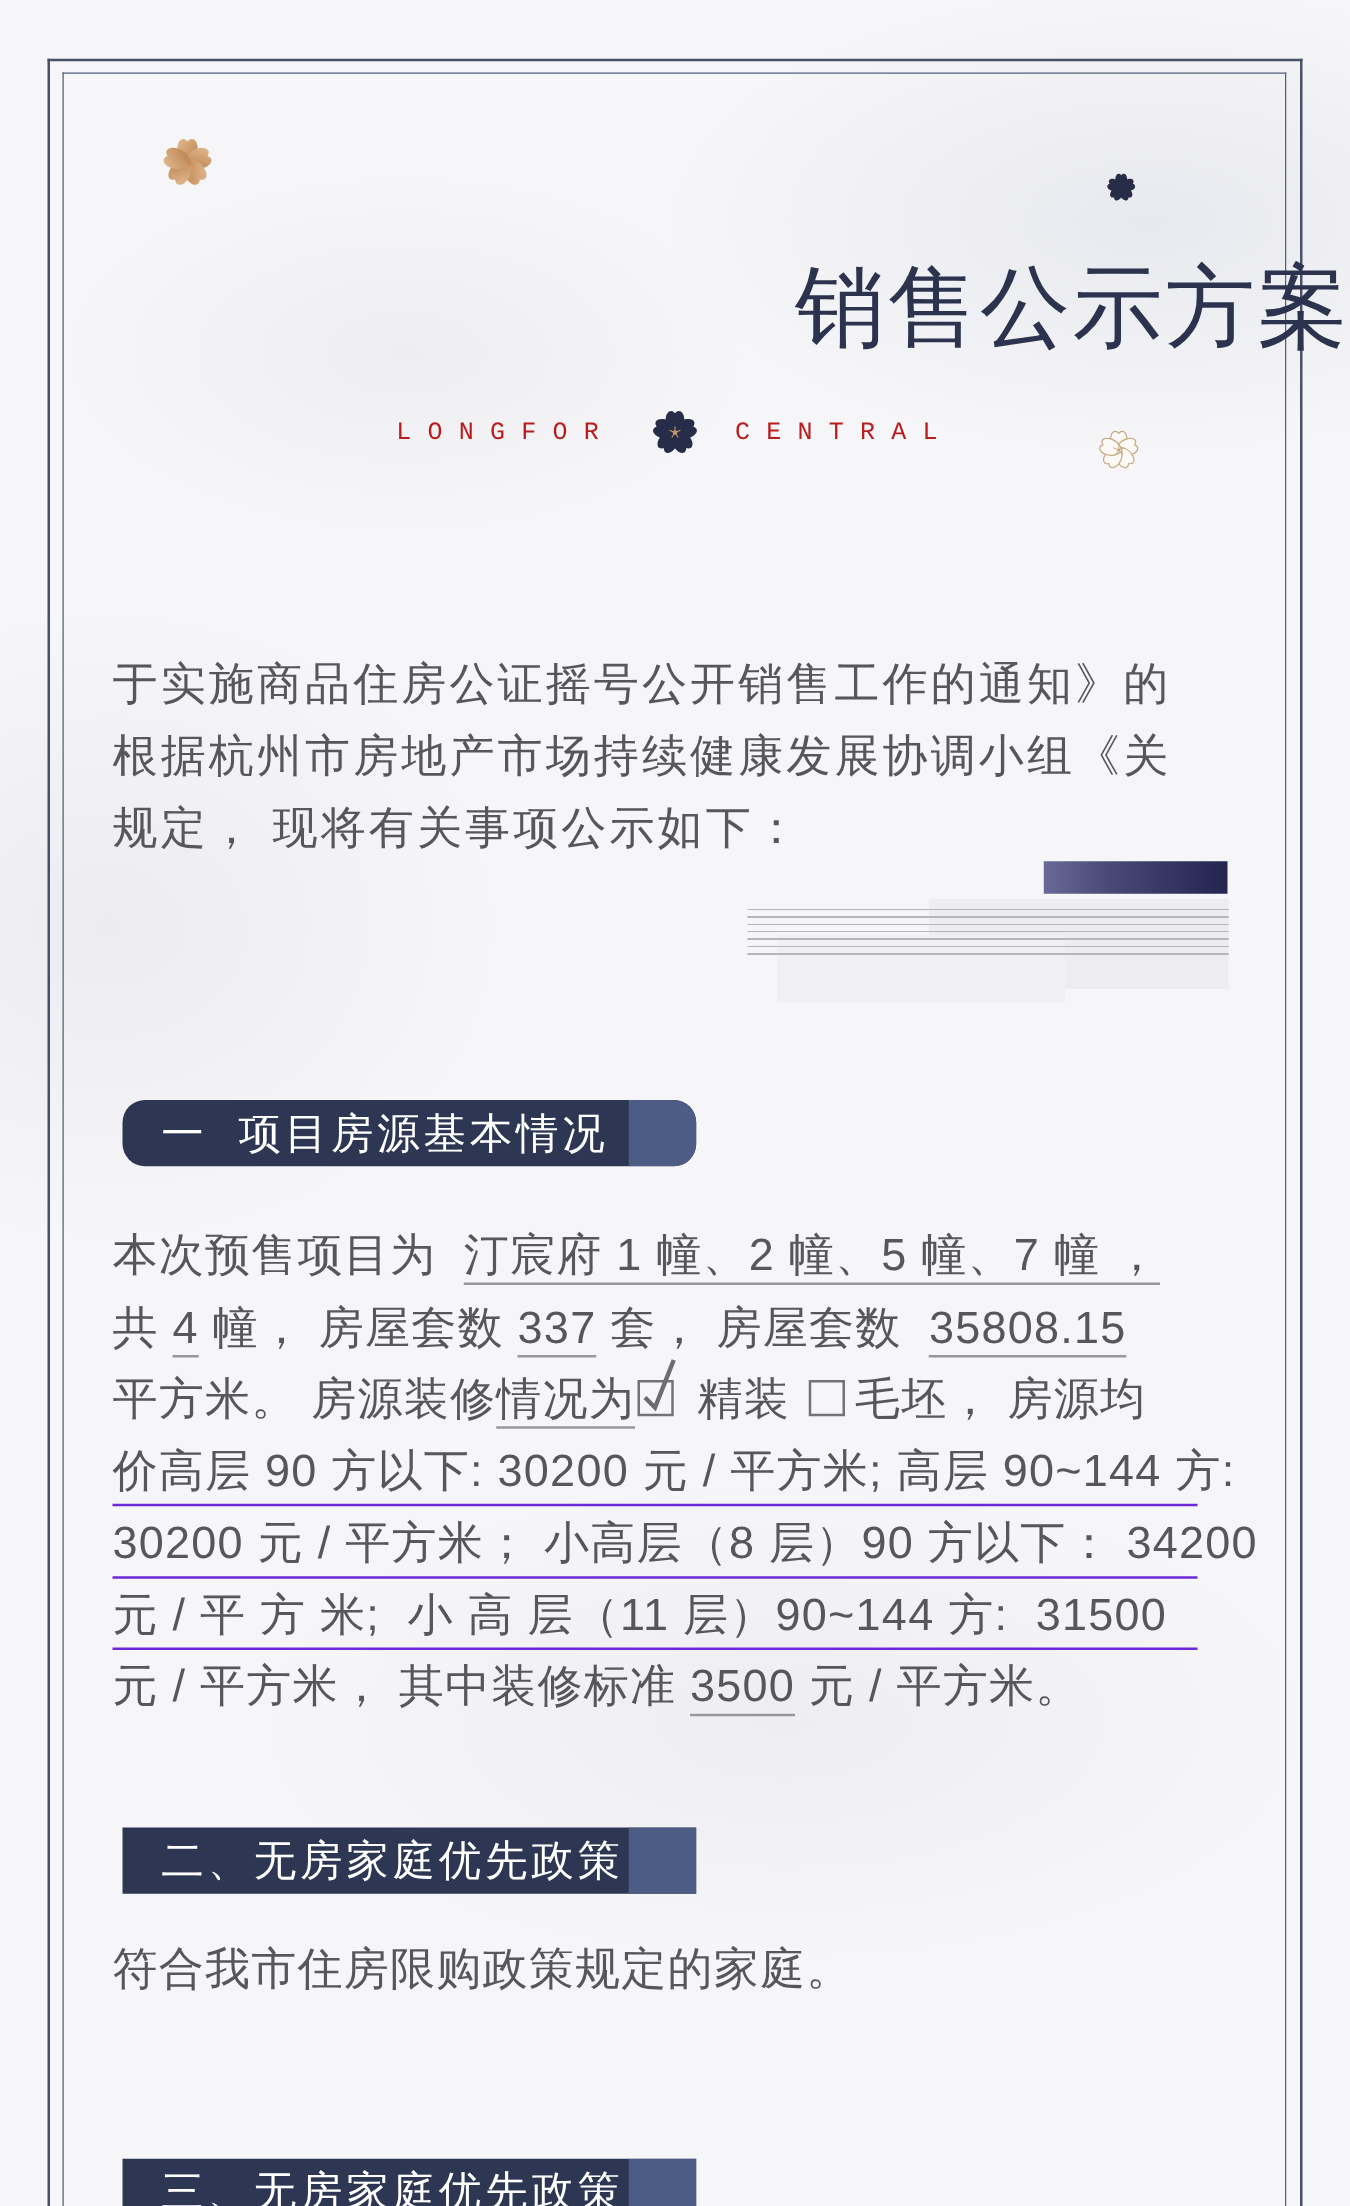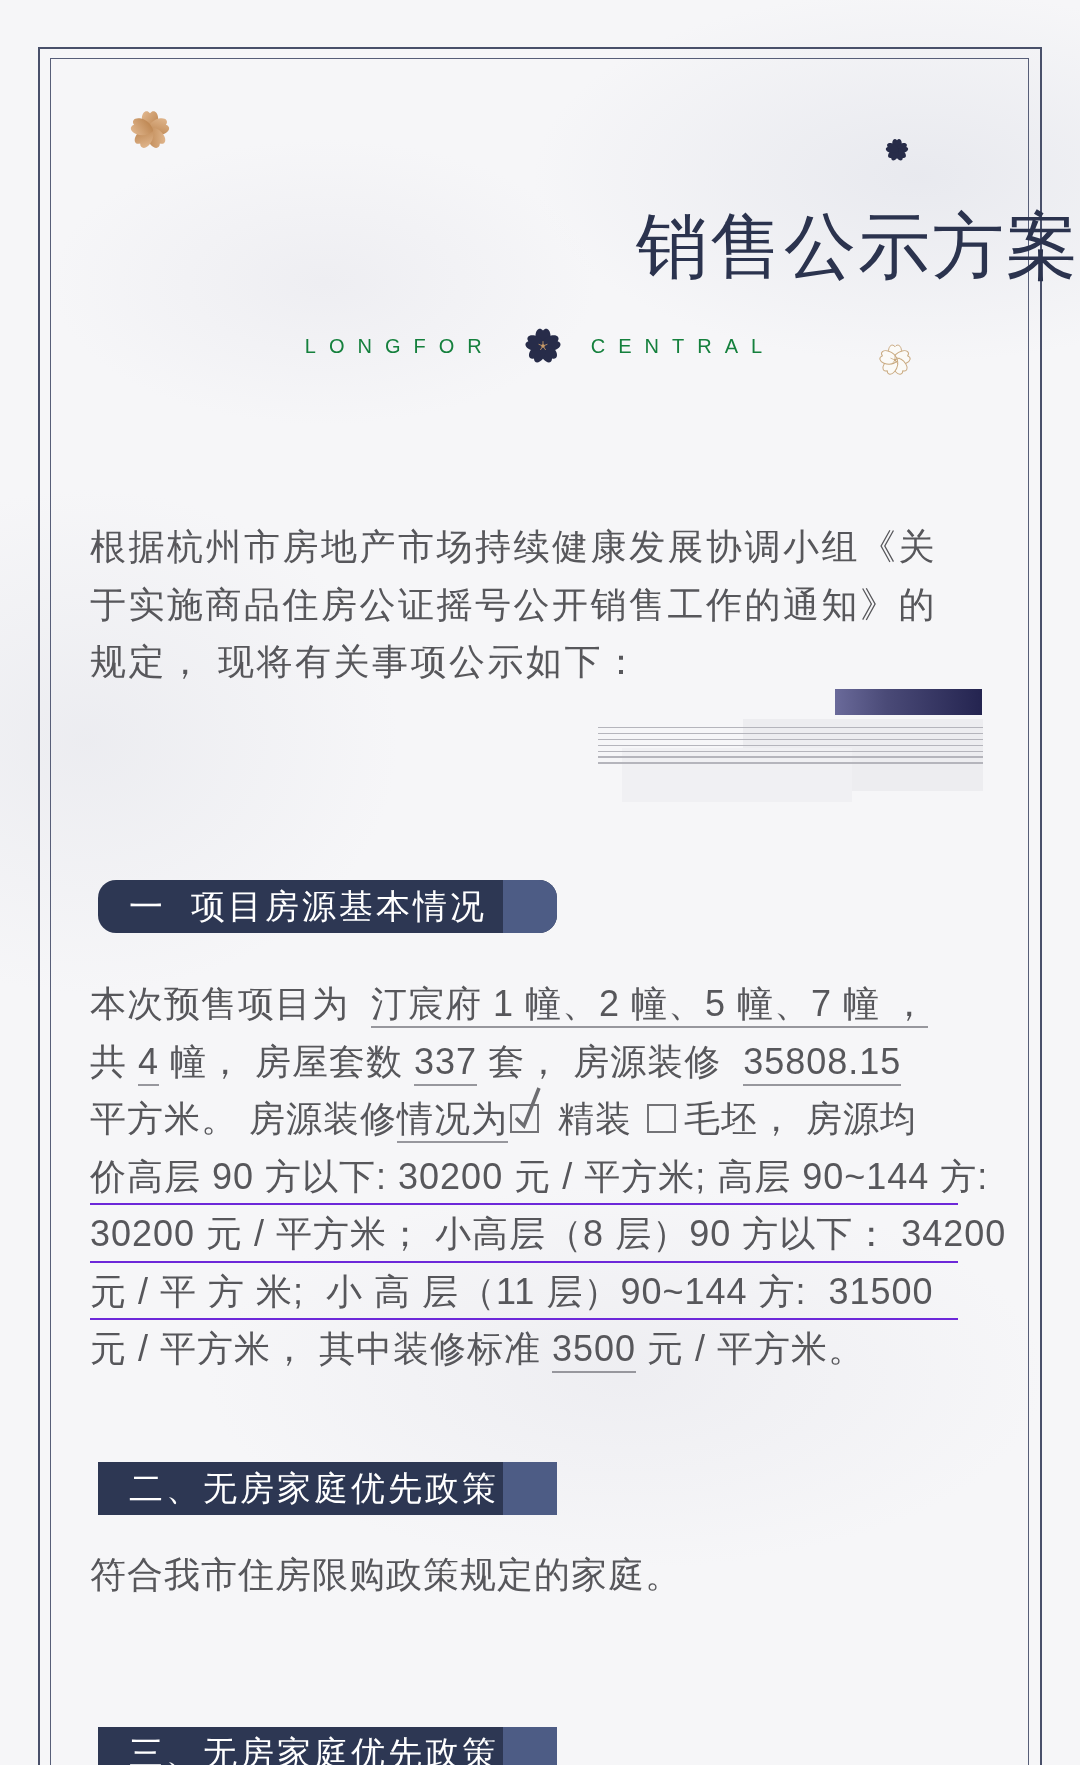--- a/index.html
+++ b/index.html
@@ -21,22 +21,22 @@
   .title{
     position:absolute;left:0;top:200px;width:1080px;height:92px;line-height:92px;
     text-align:right;font-size:72px;letter-spacing:2px;color:#2b334e;font-weight:500;margin:0;
     white-space:pre;
   }
   .brand{
     position:absolute;left:0;top:322px;width:1080px;height:48px;
     display:flex;align-items:center;justify-content:center;gap:26px;
   }
   .brand .word{
-    font-family:Liberation Sans, sans-serif;
-    font-size:20px;letter-spacing:13px;color:#15803d;font-weight:500;white-space:pre;
+    font-family:Liberation Mono, monospace;
+    font-size:20px;letter-spacing:13px;color:#b91c1c;font-weight:500;white-space:pre;
   }
   
   .para{position:absolute;left:90px;width:868px;color:#57575b;font-size:36px;}
   .line{line-height:57.5px;height:57.5px;white-space:pre;letter-spacing:1px;}
   .intro .line{letter-spacing:2.5px;}
   .line.ruled{border-bottom:2px solid #6d28d9;box-sizing:border-box;}
   .u{border-bottom:2px solid #97979d;padding-bottom:2px;}
   
   .secbar{
     position:absolute;left:98px;width:459px;height:53px;background:#2d3753;
@@ -132,38 +132,38 @@
     <line x1="0" y1="0" x2="0" y2="-13"></line>
       <line x1="0" y1="0" x2="12" y2="-5"></line>
       <line x1="0" y1="0" x2="-12" y2="-5"></line>
     <line x1="0" y1="0" x2="8" y2="11"></line>
       <line x1="0" y1="0" x2="-8" y2="11"></line>
   </g>
   <circle cx="0" cy="0" r="3" fill="#c8a87e"></circle>
 </svg>
 
 <div class="para intro" style="top:518px;">
+  <div class="line">于实施商品住房公证摇号公开销售工作的通知》的</div>
   <div class="line">根据杭州市房地产市场持续健康发展协调小组《关</div>
-  <div class="line">于实施商品住房公证摇号公开销售工作的通知》的</div>
   <div class="line">规定， 现将有关事项公示如下：</div>
 </div>
 
 <div class="gray-panel1"></div>
 <div class="gray-panel2"></div>
 <div class="pinstripes"></div>
 <div class="deco-bar"></div>
 
 <div class="secbar" style="top:880px;border-radius:18px;">
   <span class="sectext">一  项目房源基本情况</span>
   <span class="barend"></span>
 </div>
 
 <div class="para" style="top:975px;">
   <div class="line"><span>本次预售项目为  </span><span class="u">汀宸府 1 幢、2 幢、5 幢、7 幢 ，</span></div>
-  <div class="line"><span>共 </span><span class="u">4</span><span> 幢， 房屋套数 </span><span class="u">337</span><span> 套， 房源装修  </span><span class="u">35808.15</span></div>
+  <div class="line"><span>共 </span><span class="u">4</span><span> 幢， 房屋套数 </span><span class="u">337</span><span> 套， 房屋套数  </span><span class="u">35808.15</span></div>
   <div class="line"><span>平方米。 房源装修</span><span class="u">情况为</span><span class="cb checked"><svg width="34" height="46" viewBox="0 0 34 46">
           <polyline points="4,34 12,42 27,4" fill="none" stroke="#6d6d71" stroke-width="3.5"></polyline>
         </svg></span><span> 精装 </span><span class="cb"></span><span>毛坯， 房源均</span></div>
   <div class="line ruled">价高层 90 方以下: 30200 元 / 平方米; 高层 90~144 方:</div>
   <div class="line ruled">30200 元 / 平方米； 小高层（8 层）90 方以下： 34200</div>
   <div class="line ruled">元 / 平 方 米;  小 高 层（11 层）90~144 方:  31500</div>
   <div class="line"><span>元 / 平方米， 其中装修标准 </span><span class="u">3500</span><span> 元 / 平方米。</span></div>
 </div>
 
 <div class="secbar" style="top:1462px;">

